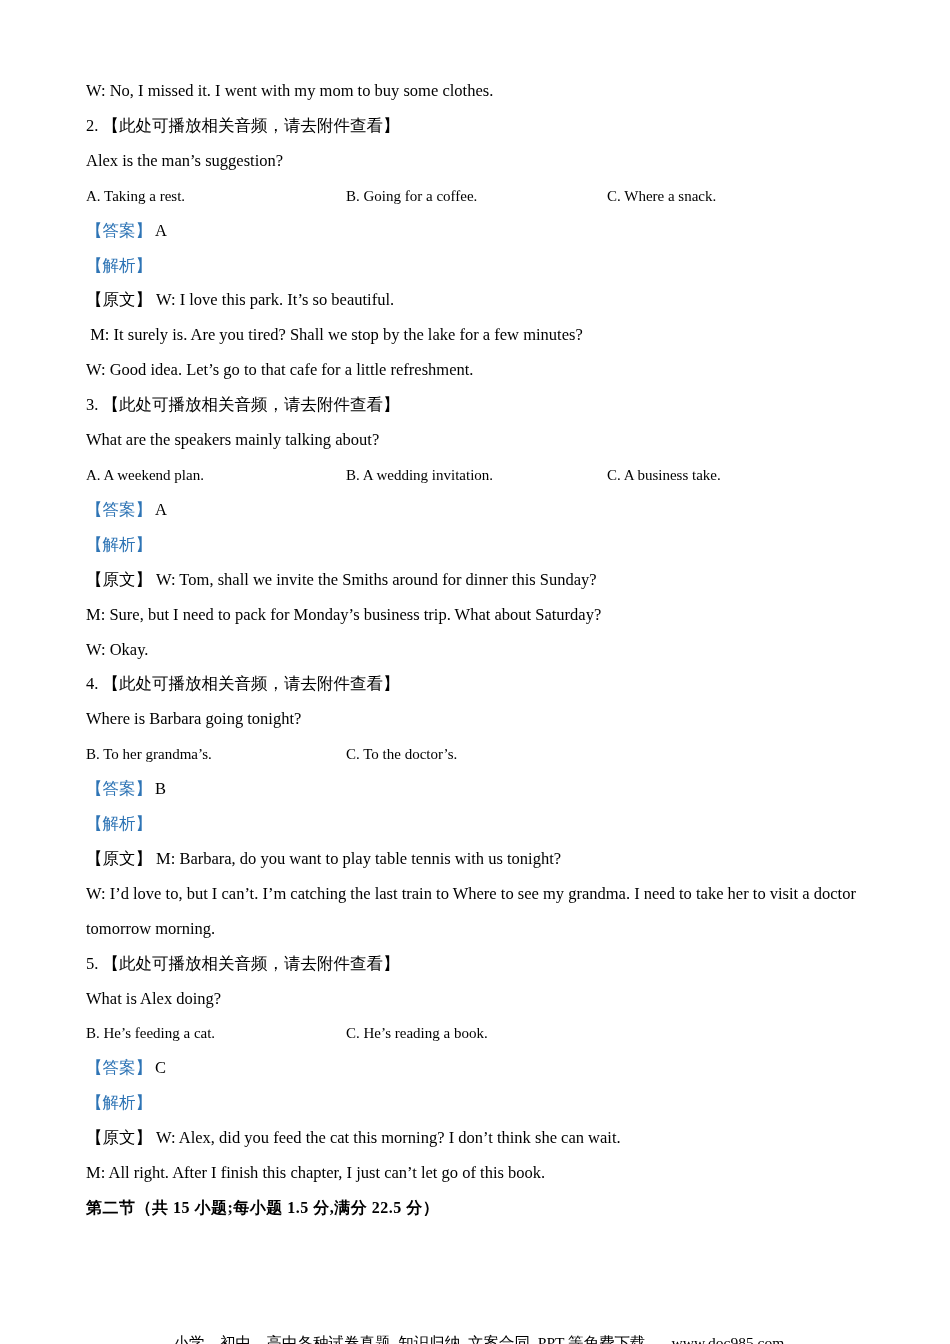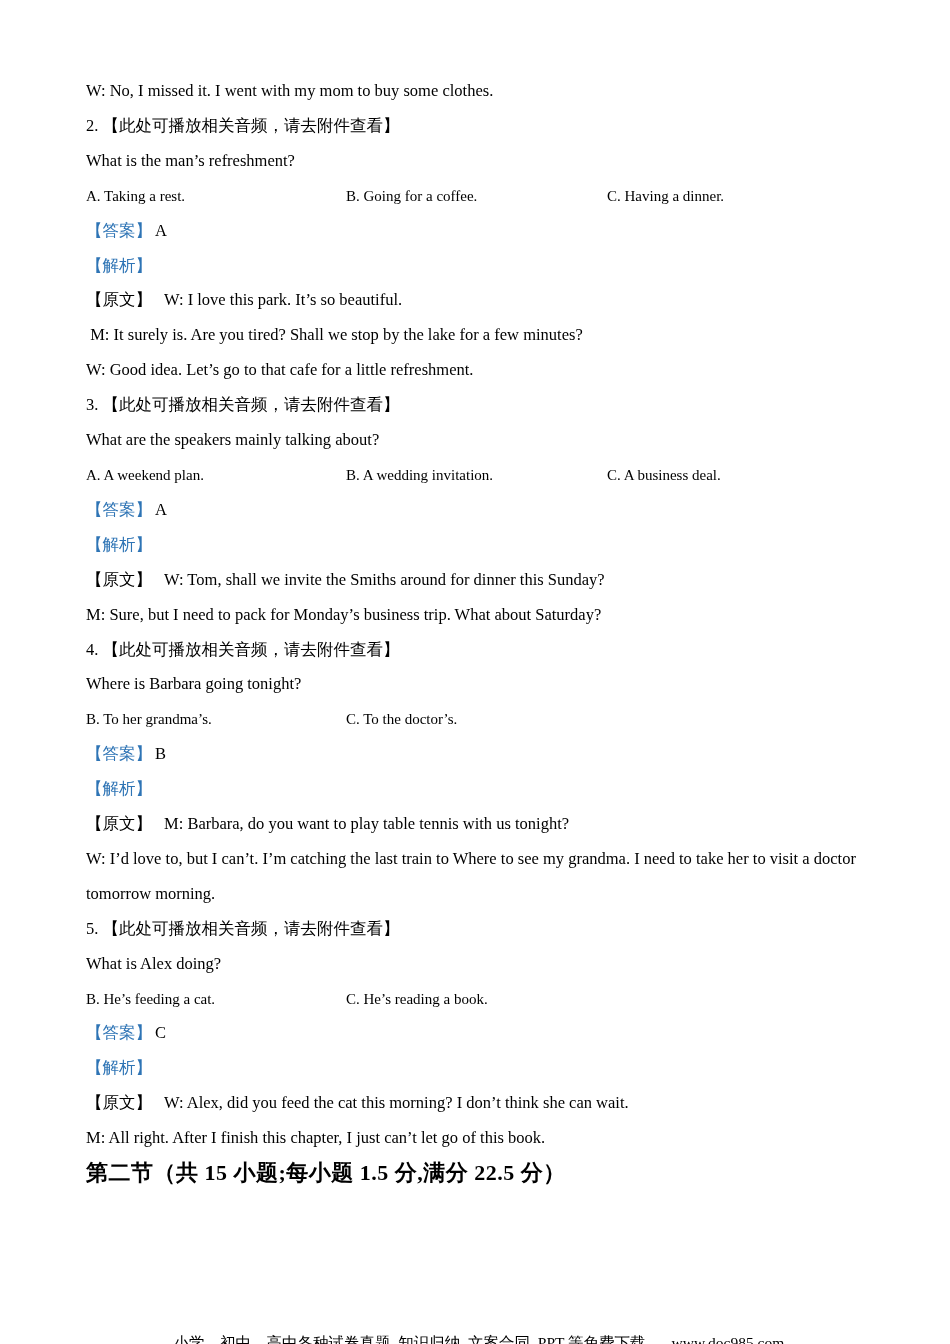--- a/index.html
+++ b/index.html
@@ -22,24 +22,24 @@
     white-space: pre-wrap;
   }
   .options {
     display: grid;
     grid-template-columns: 260px 261px 1fr;
     font-size: 15px;
     line-height: 34.9px;
     white-space: pre-wrap;
   }
   .answer-value { margin-left: 3px; }
-  .src-text { margin-left: 12px; text-align: center; }
+  .src-text { margin-left: 4px; text-align: center; }
   .section-heading {
     margin: 0;
-    font-size: 22px;
+    font-size: 16px;
     font-weight: bold;
     line-height: 34.9px;
     letter-spacing: 0.5px;
   }
   .footer {
     position: absolute;
     left: 0;
     right: 0;
     top: 1310px;
     text-align: center;
@@ -51,45 +51,46 @@
 </style>
 </head>
 <body>
 
 <div class="content">
 
   <p class="line">W: No, I missed it. I went with my mom to buy some clothes.</p>
 
   <section>
     <p class="line">2. 【此处可播放相关音频，请去附件查看】</p>
-    <p class="line">What is the man’s refreshment?</p>
+    <p class="line">Alex is the man’s suggestion?</p>
     <div class="options">
       <span>A. Taking a rest.</span>
       <span>B. Going for a coffee.</span>
-      <span>C. Having a dinner.</span>
+      <span>C. Where a snack.</span>
     </div>
     <p class="line"><span class="blue-label" style="color: rgb(46, 116, 181);">【答案】</span><span class="answer-value">A</span></p>
     <p class="line"><span class="blue-label" style="color: rgb(46, 116, 181);">【解析】</span></p>
     <p class="line"><span>【原文】</span><span class="src-text">W: I love this park. It’s so beautiful.</span></p>
     <p class="line"> M: It surely is. Are you tired? Shall we stop by the lake for a few minutes?</p>
     <p class="line">W: Good idea. Let’s go to that cafe for a little refreshment.</p>
   </section>
 
   <section>
     <p class="line">3. 【此处可播放相关音频，请去附件查看】</p>
     <p class="line">What are the speakers mainly talking about?</p>
     <div class="options">
       <span>A. A weekend plan.</span>
       <span>B. A wedding invitation.</span>
-      <span>C. A business deal.</span>
+      <span>C. A business take.</span>
     </div>
     <p class="line"><span class="blue-label" style="color: rgb(46, 116, 181);">【答案】</span><span class="answer-value">A</span></p>
     <p class="line"><span class="blue-label" style="color: rgb(46, 116, 181);">【解析】</span></p>
     <p class="line"><span>【原文】</span><span class="src-text">W: Tom, shall we invite the Smiths around for dinner this Sunday?</span></p>
     <p class="line">M: Sure, but I need to pack for Monday’s business trip. What about Saturday?</p>
+    <p class="line">W: Okay.</p>
   </section>
 
   <section>
     <p class="line">4. 【此处可播放相关音频，请去附件查看】</p>
     <p class="line">Where is Barbara going tonight?</p>
     <div class="options">
       <span>B. To her grandma’s.</span>
       <span>C. To the doctor’s.</span>
     </div>
     <p class="line"><span class="blue-label" style="color: rgb(46, 116, 181);">【答案】</span><span class="answer-value">B</span></p>

